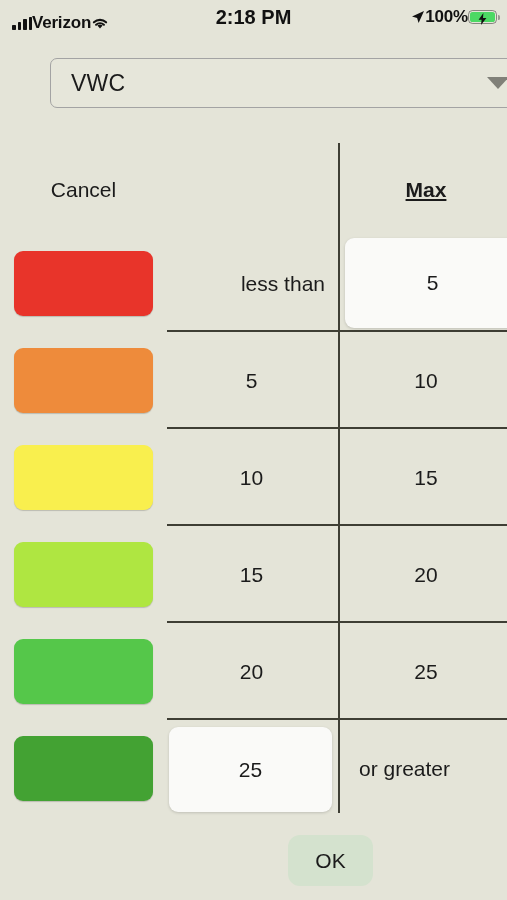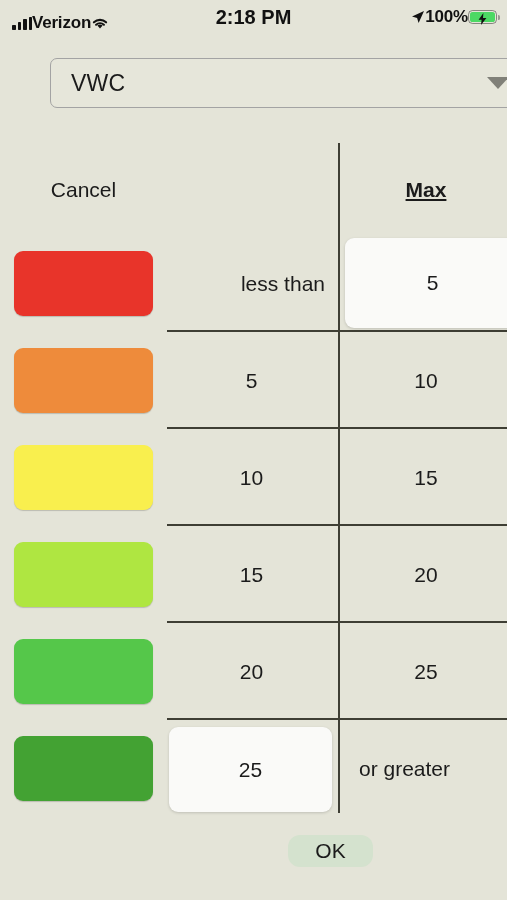--- a/index.html
+++ b/index.html
@@ -197,21 +197,21 @@
     border-radius: 14px;
     border: none;
     font-family: "Liberation Sans", sans-serif;
     font-size: 21px;
     display: flex; align-items: center; justify-content: center;
     cursor: pointer;
   }
   .btn-ok {
     position: absolute;
     left: 288px; top: 0;
-    width: 85px; height: 32px;
+    width: 85px; height: 51px;
     background: #D4E2CE;
     color: #1b1b1b;
     border-radius: 12px;
     border: none;
     font-family: "Liberation Sans", sans-serif;
     font-size: 21px;
     display: flex; align-items: center; justify-content: center;
     cursor: pointer;
   }
 </style>

